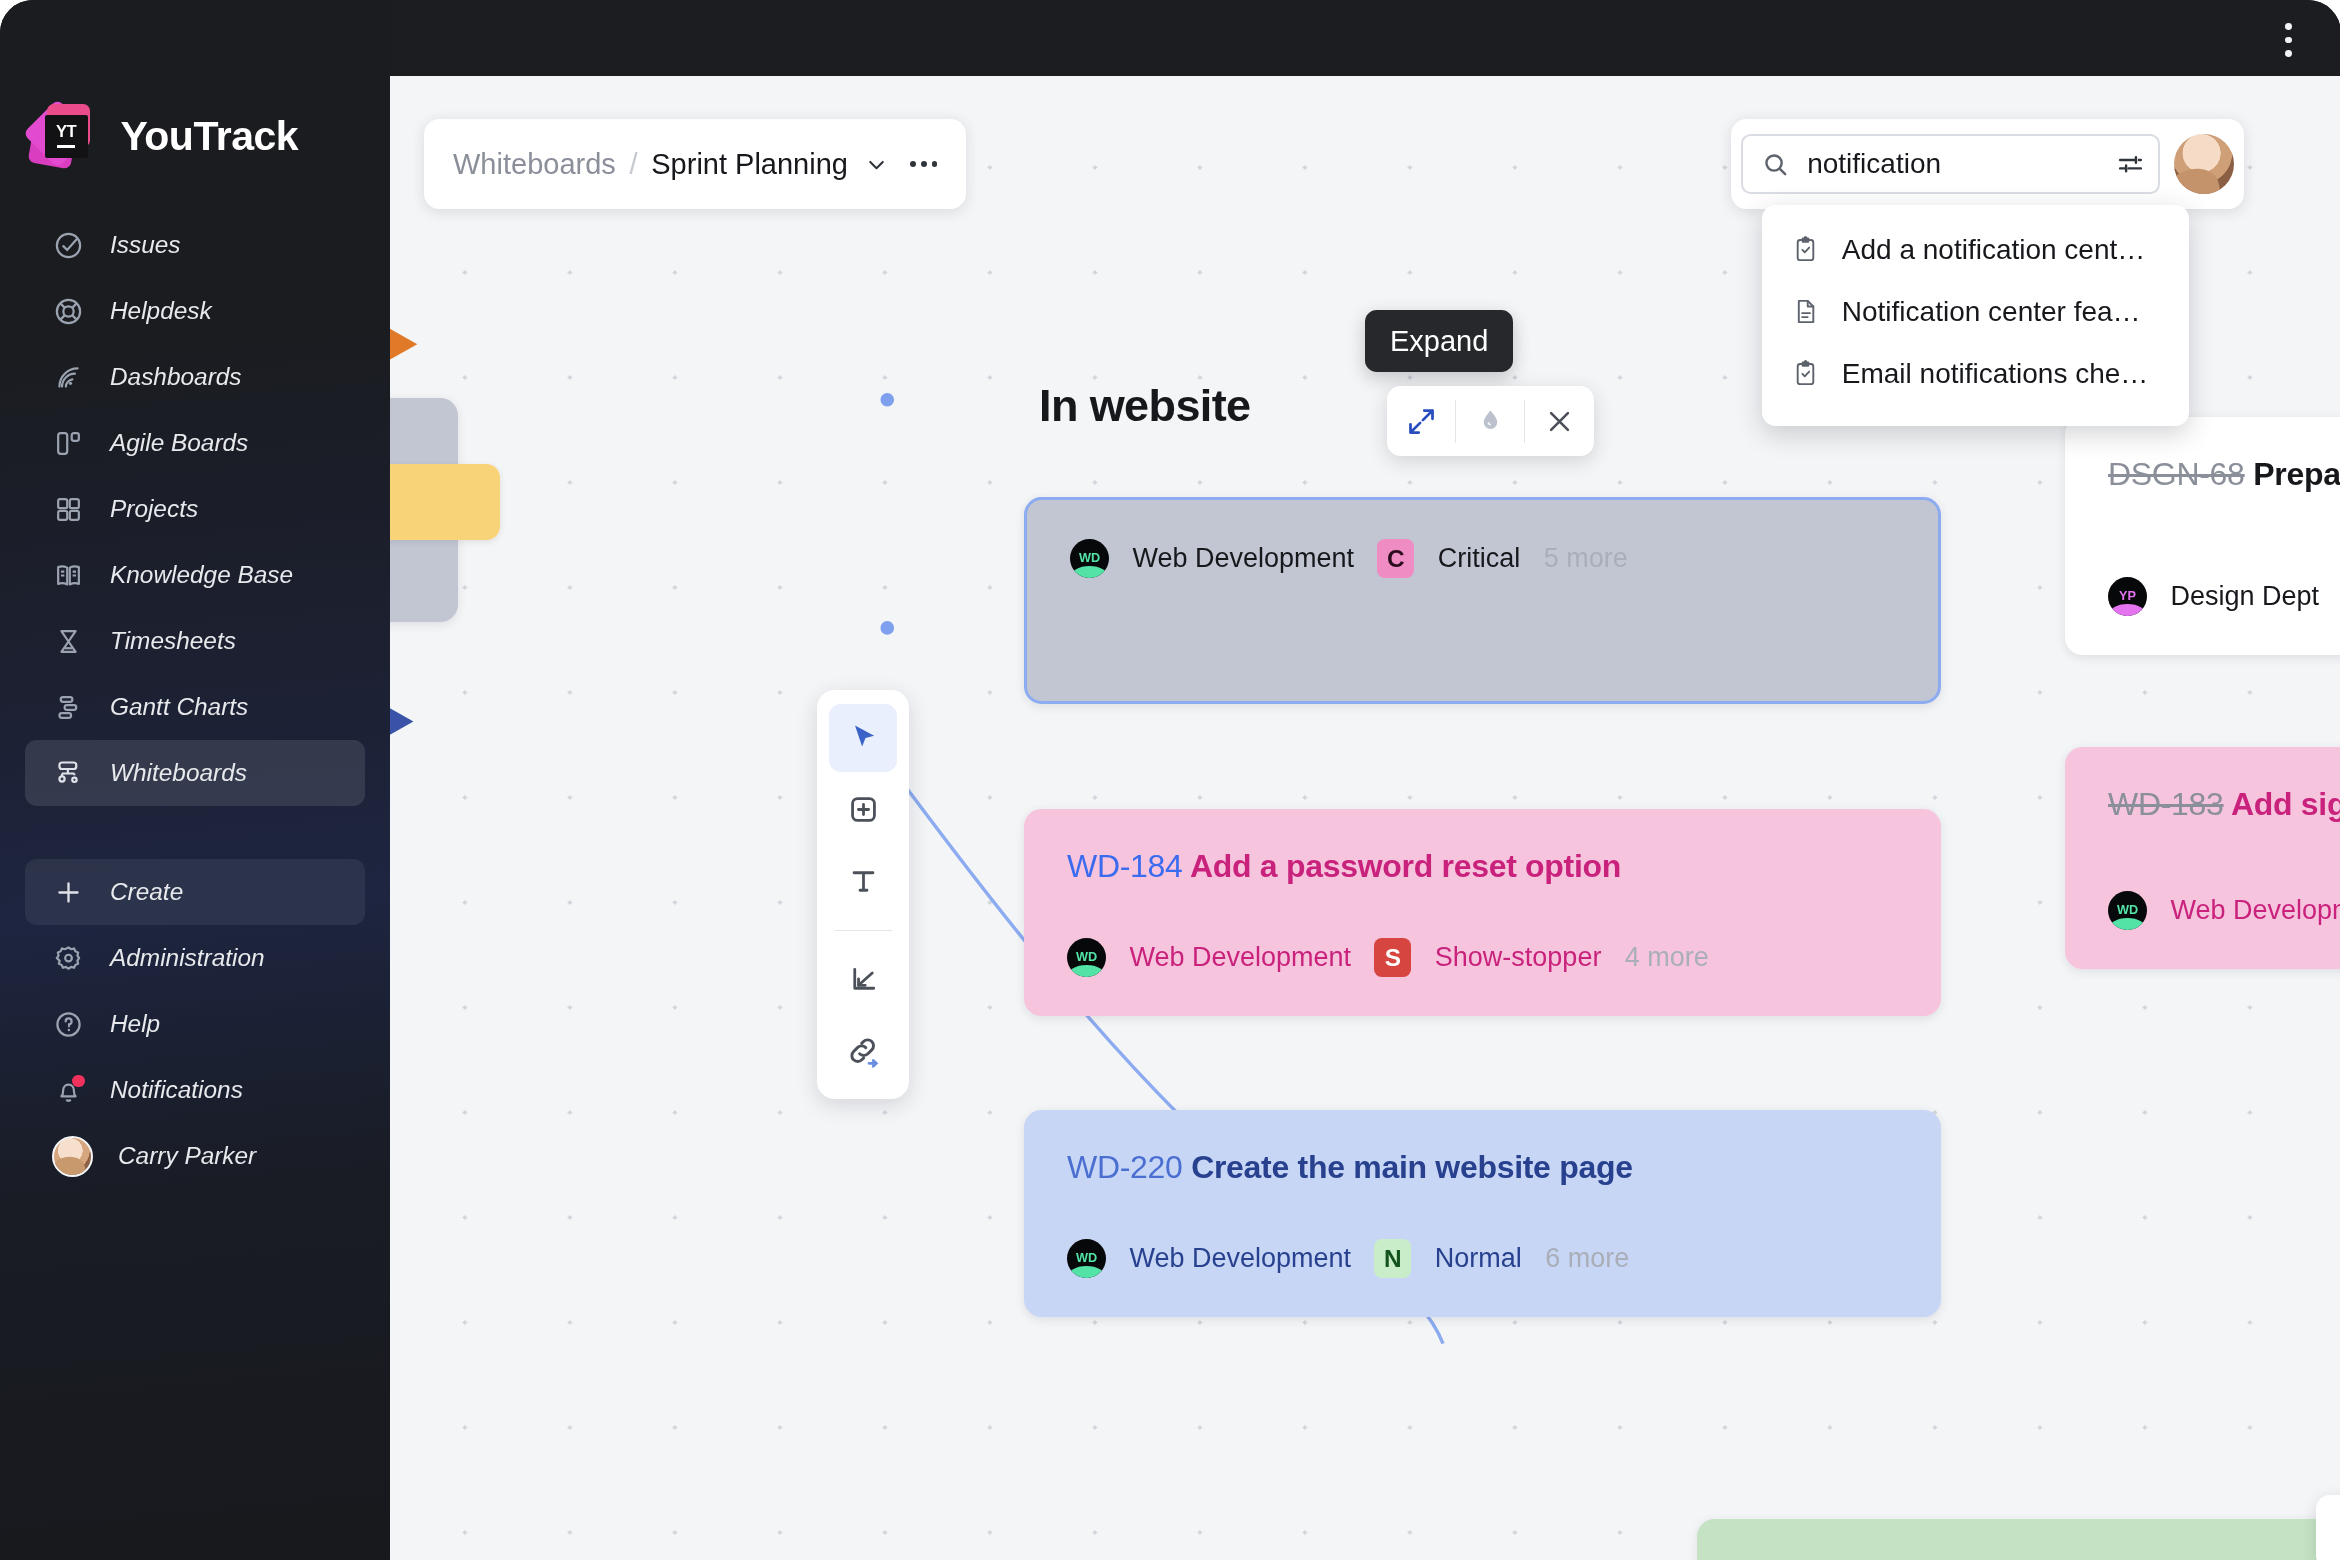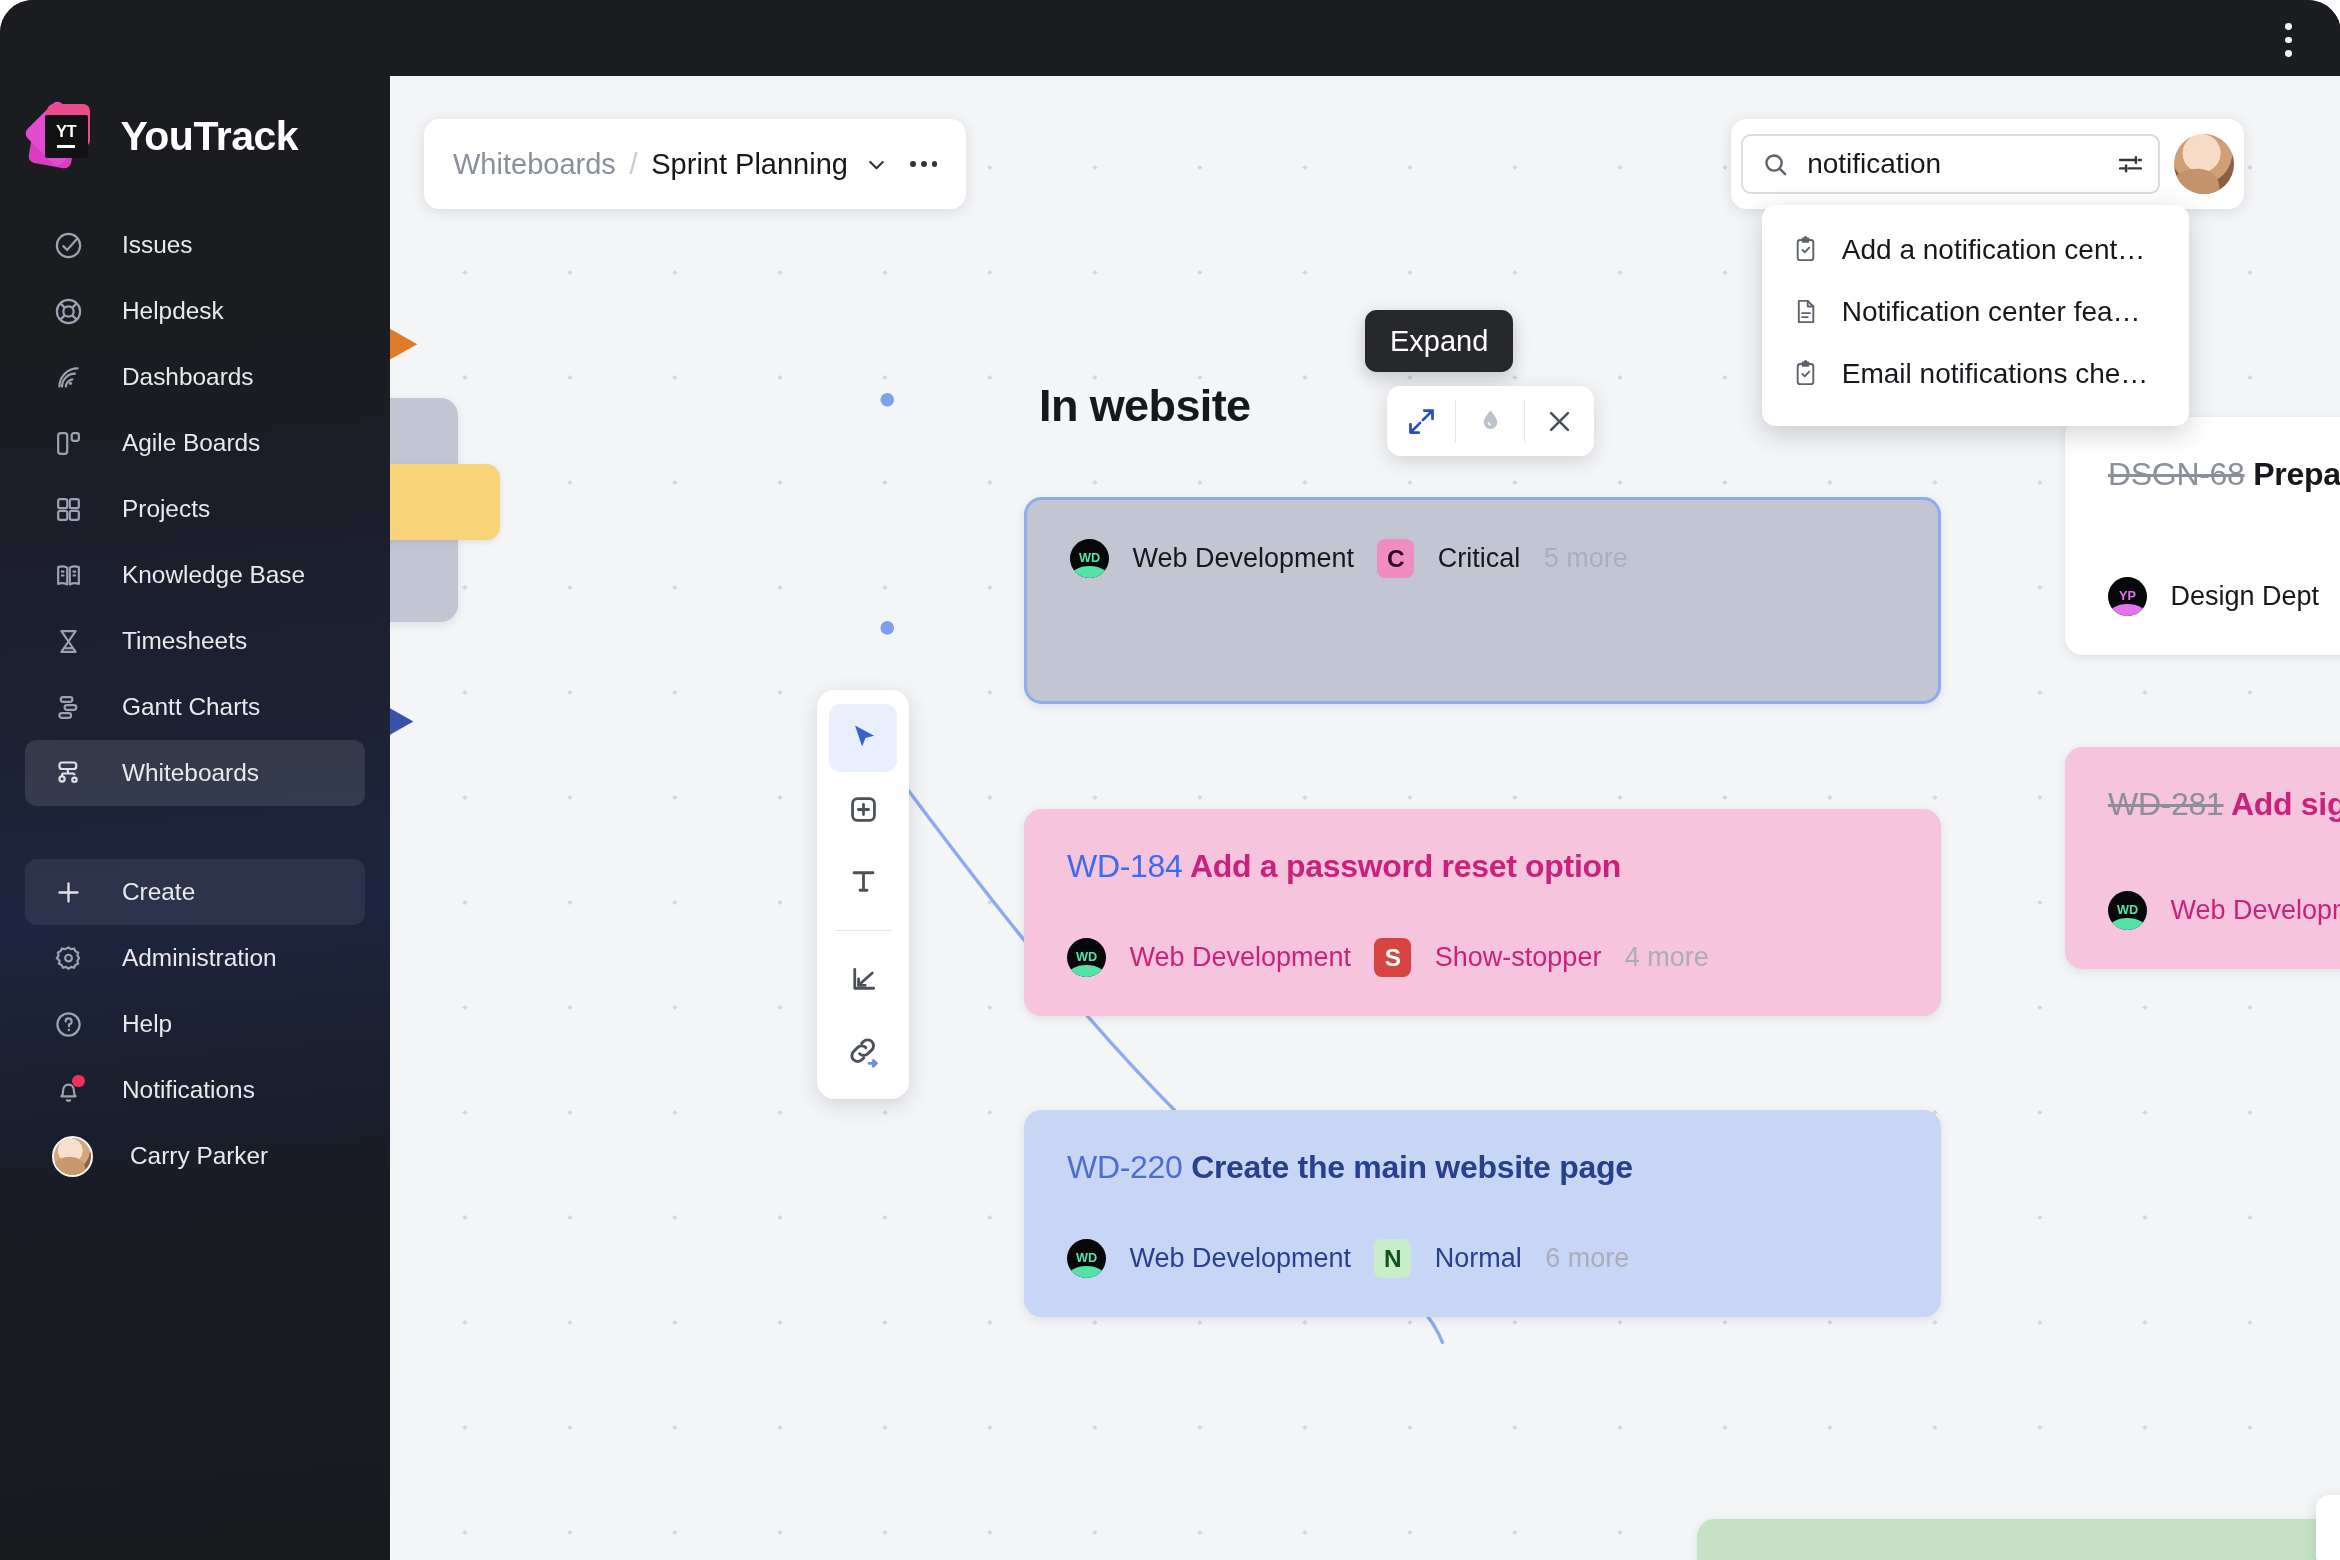--- a/index.html
+++ b/index.html
@@ -76,24 +76,25 @@
     display:flex; flex-direction:column; align-items:center; justify-content:center;
   }
   .brand-logo .sq span {
     color:#fff; font-size:16.6px; font-weight:700; line-height:1; letter-spacing:-0.5px;
   }
   .brand-logo .sq .ul { width:17.6px; height:2.9px; background:#fff; margin-top:4.9px; }
   .brand-name { font-size: 41px; font-weight: 700; color: #ffffff; letter-spacing: -0.5px; }
 
   .nav { margin-top: 41px; }
   .nav-item {
-    display: flex; align-items: center; gap: 37px;
+    display: flex; align-items: center; gap: 25px;
     height: 66px; margin: 0 25px; padding-left: 27px;
     border-radius: 11.7px; color: #e7e9ec; font-size: 24.4px;
     cursor: pointer;
+    font-style: italic;
   }
   .nav-item .ico { width: 33px; height: 33px; display:flex; align-items:center; justify-content:center; flex:0 0 33px; }
   .nav-item .ico svg { width: 31px; height: 31px; }
   .nav-item.active { background: rgba(255,255,255,0.11); }
   .nav-gap { height: 53px; }
   .nav-item.create { background: rgba(255,255,255,0.07); }
   .avatar-sm {
     width: 41px; height: 41px; border-radius: 50%;
     background: radial-gradient(circle at 44% 34%, #f7dfcd 0 38%, #d6a77f 39% 60%, #8d6246 61% 100%);
     border: 2px solid #f4f5f6; flex: 0 0 41px;
@@ -531,21 +532,21 @@
         <span class="proj-av yp">
               <span>YP</span>
             </span>
         <span>Design Dept</span>
 
       </div>
     </div>
 
     <div class="card" style="left:1675px; top:671px; width:917px; height:222px; background:#f7c4de;">
       <div class="card-title" style="color:#c9227c;">
-        <span class="card-id struck">WD-281</span>
+        <span class="card-id struck">WD-183</span>
         <span>Add sign up form</span>
       </div>
       <div class="card-meta" style="color:#c9227c;">
         <span class="proj-av wd">
               <span>WD</span>
             </span>
         <span>Web Development</span>
 
       </div>
     </div>

